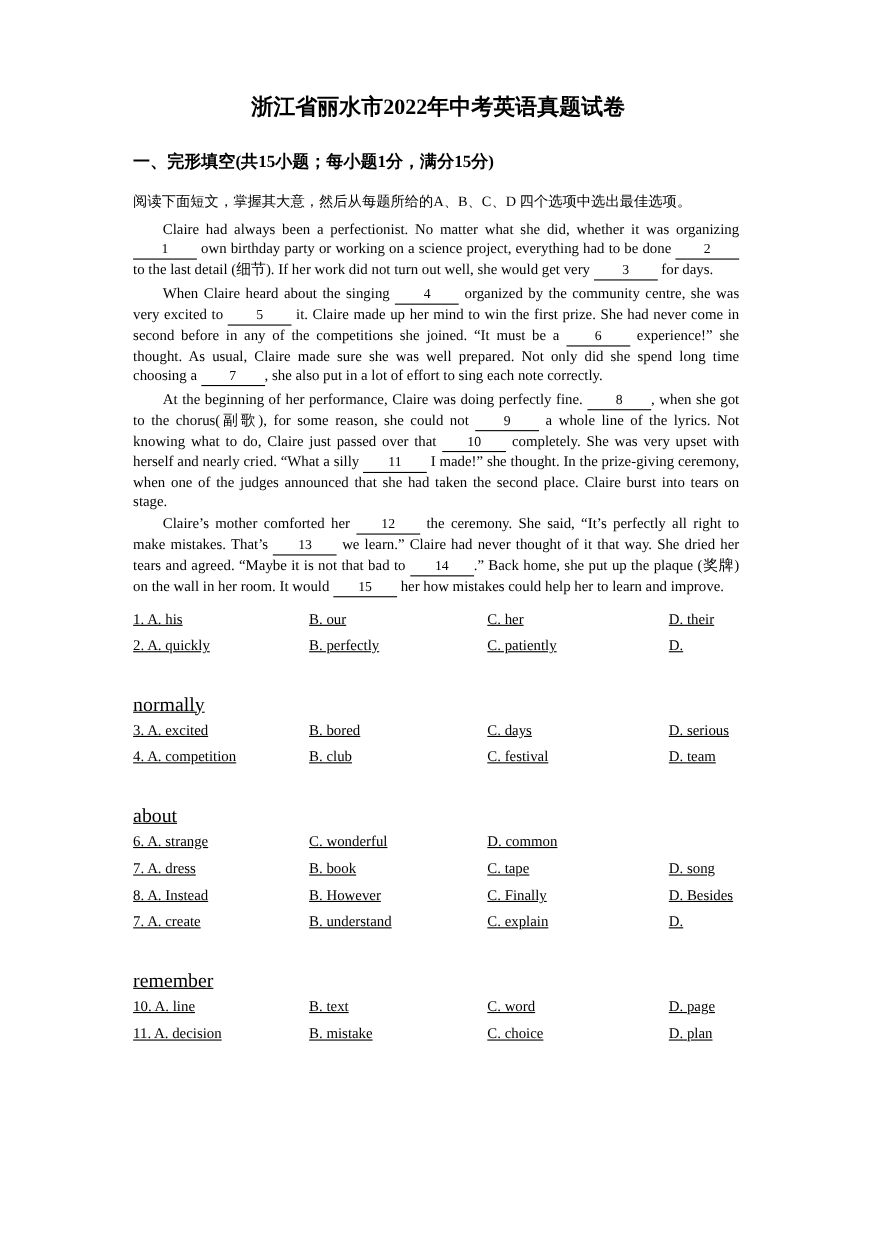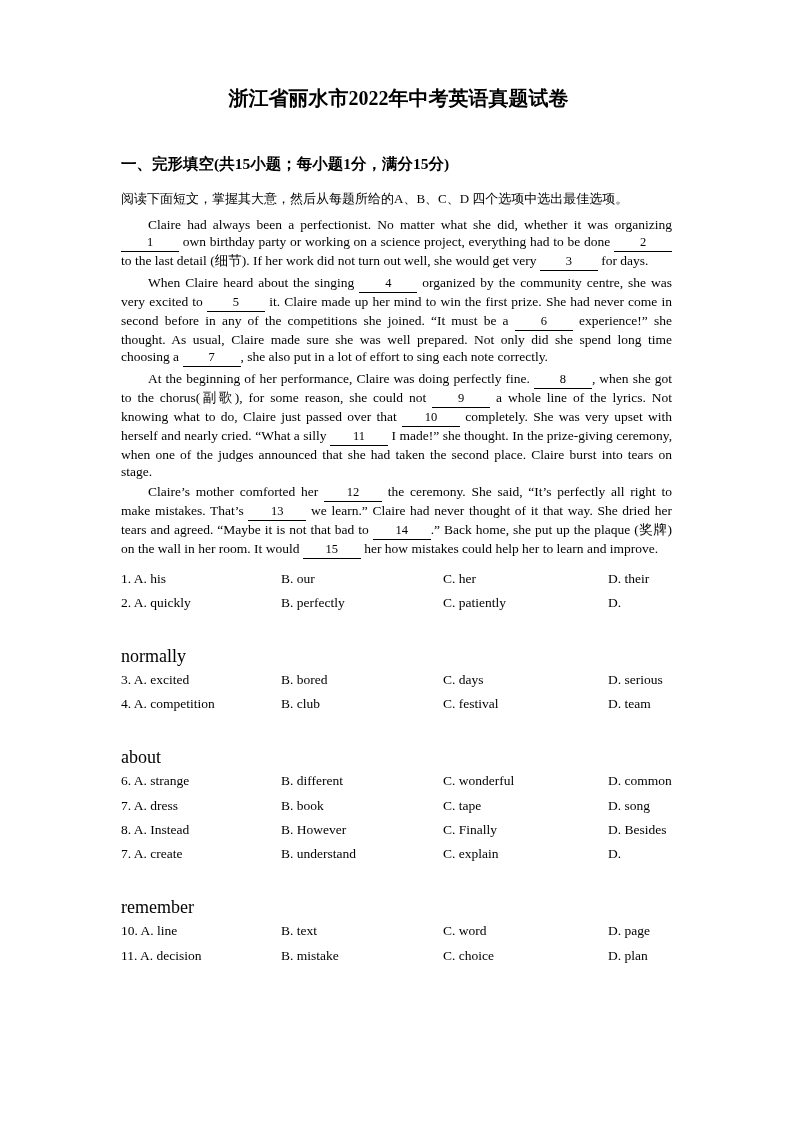--- a/index.html
+++ b/index.html
@@ -15,21 +15,21 @@
   }
   .page {
     box-sizing: border-box;
     width: 793px;
     height: 1122px;
     padding: 86px 117px 40px 121px;
     overflow: hidden;
     background: #ffffff;
   }
   .title {
-    margin: 0 0 42px 0;
+    margin: 0 0 26px 0;
     text-align: center;
     font-size: 20px;
     font-weight: bold;
     line-height: 1.25;
   }
   .section-heading {
     margin: 0 0 11px 0;
     font-size: 15.5px;
     font-weight: bold;
     line-height: 1.4;
@@ -49,20 +49,21 @@
   .blank {
     display: inline-block;
     width: 58px;
     text-indent: 0;
     text-align: center;
     border-bottom: 1px solid #000;
     font-size: 12.5px;
   }
   .question-list {
     margin-top: 8px;
+    text-decoration: underline;
   }
   .q-row {
     display: grid;
     grid-template-columns: 160px 162px 165px 1fr;
     font-size: 13.5px;
     line-height: 24.4px;
   }
   .q-cell {
     white-space: nowrap;
     overflow: visible;
@@ -108,21 +109,20 @@
       </div>
       <div class="q-row">
         <span class="q-cell">4. A. competition</span>
         <span class="q-cell">B. club</span>
         <span class="q-cell">C. festival</span>
         <span class="q-cell">D. team</span>
       </div>
       <div class="q-wrap">about</div>
       <div class="q-row">
         <span class="q-cell">6. A. strange</span>
-        <span class="q-cell">B. different</span>
         <span class="q-cell">C. wonderful</span>
         <span class="q-cell">D. common</span>
       </div>
       <div class="q-row">
         <span class="q-cell">7. A. dress</span>
         <span class="q-cell">B. book</span>
         <span class="q-cell">C. tape</span>
         <span class="q-cell">D. song</span>
       </div>
       <div class="q-row">

